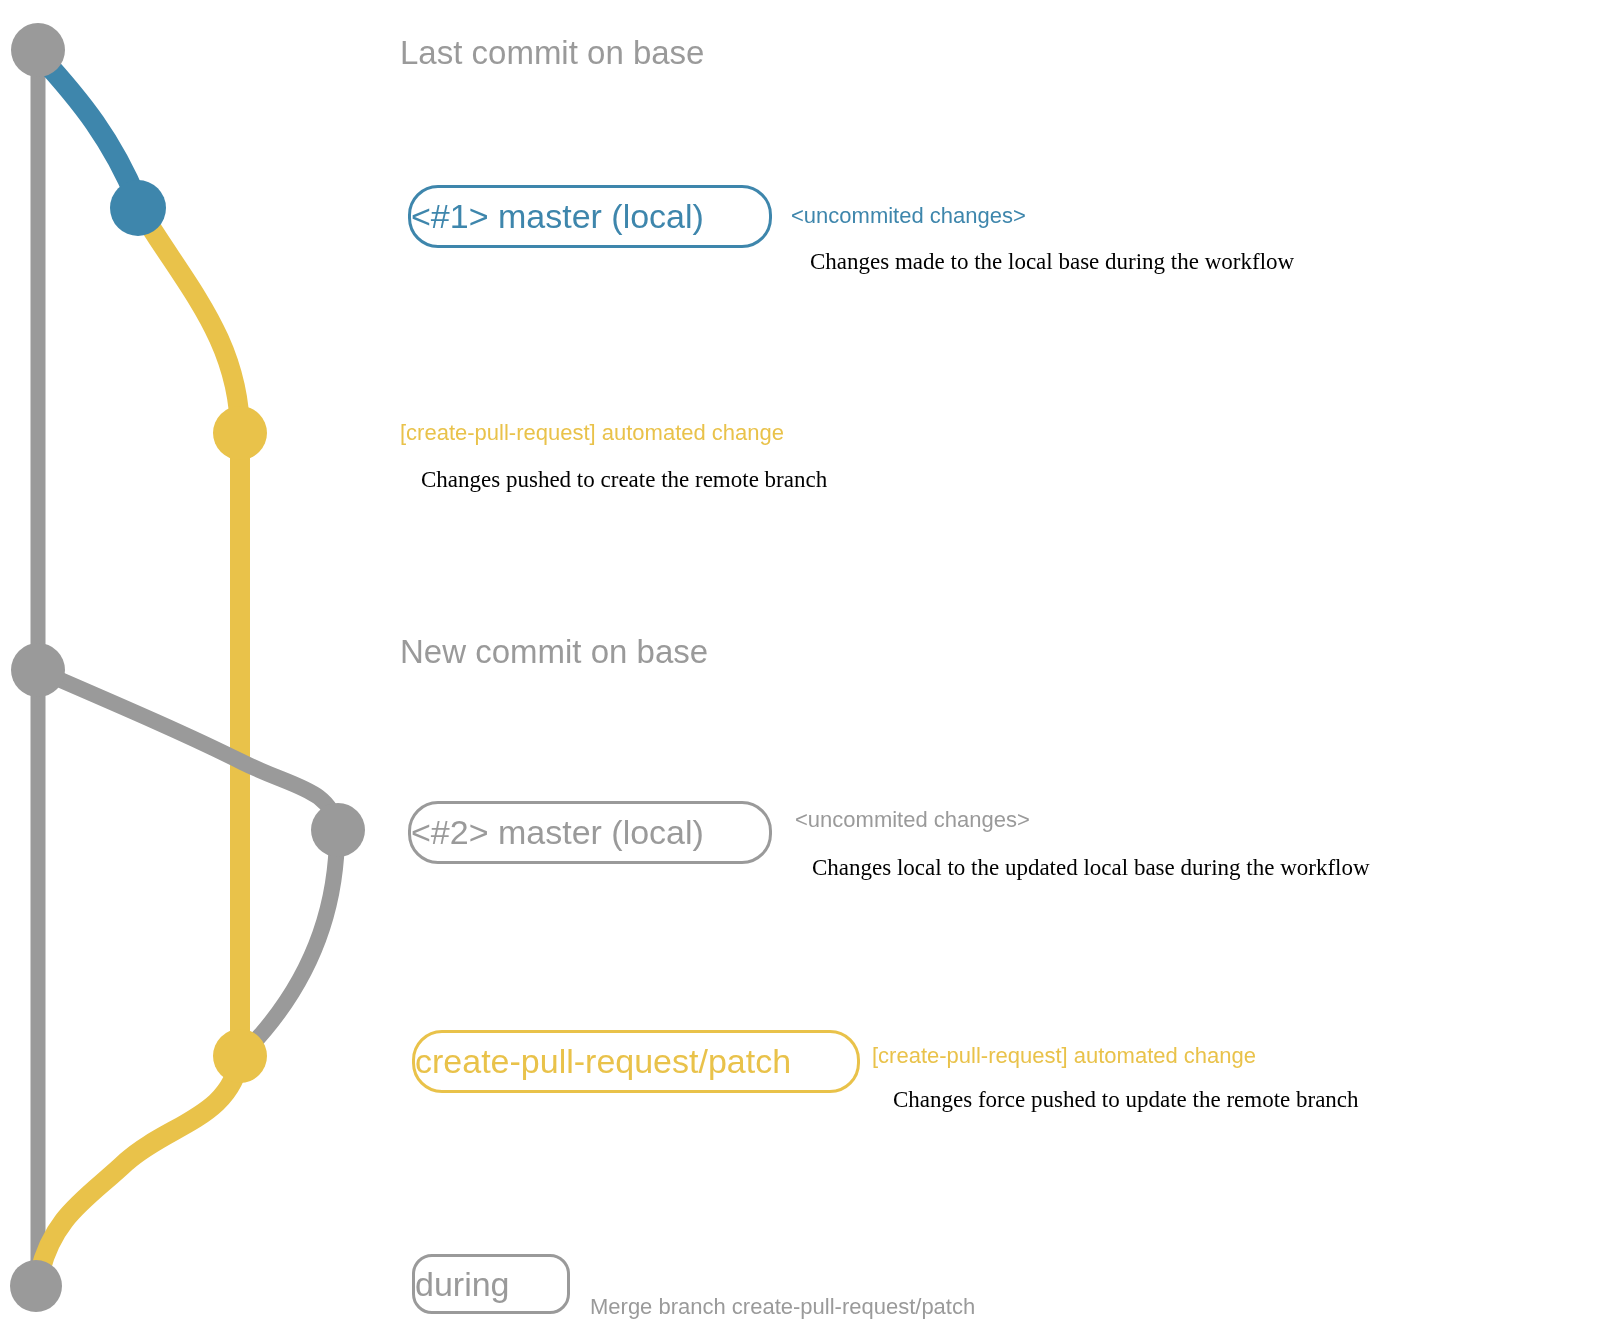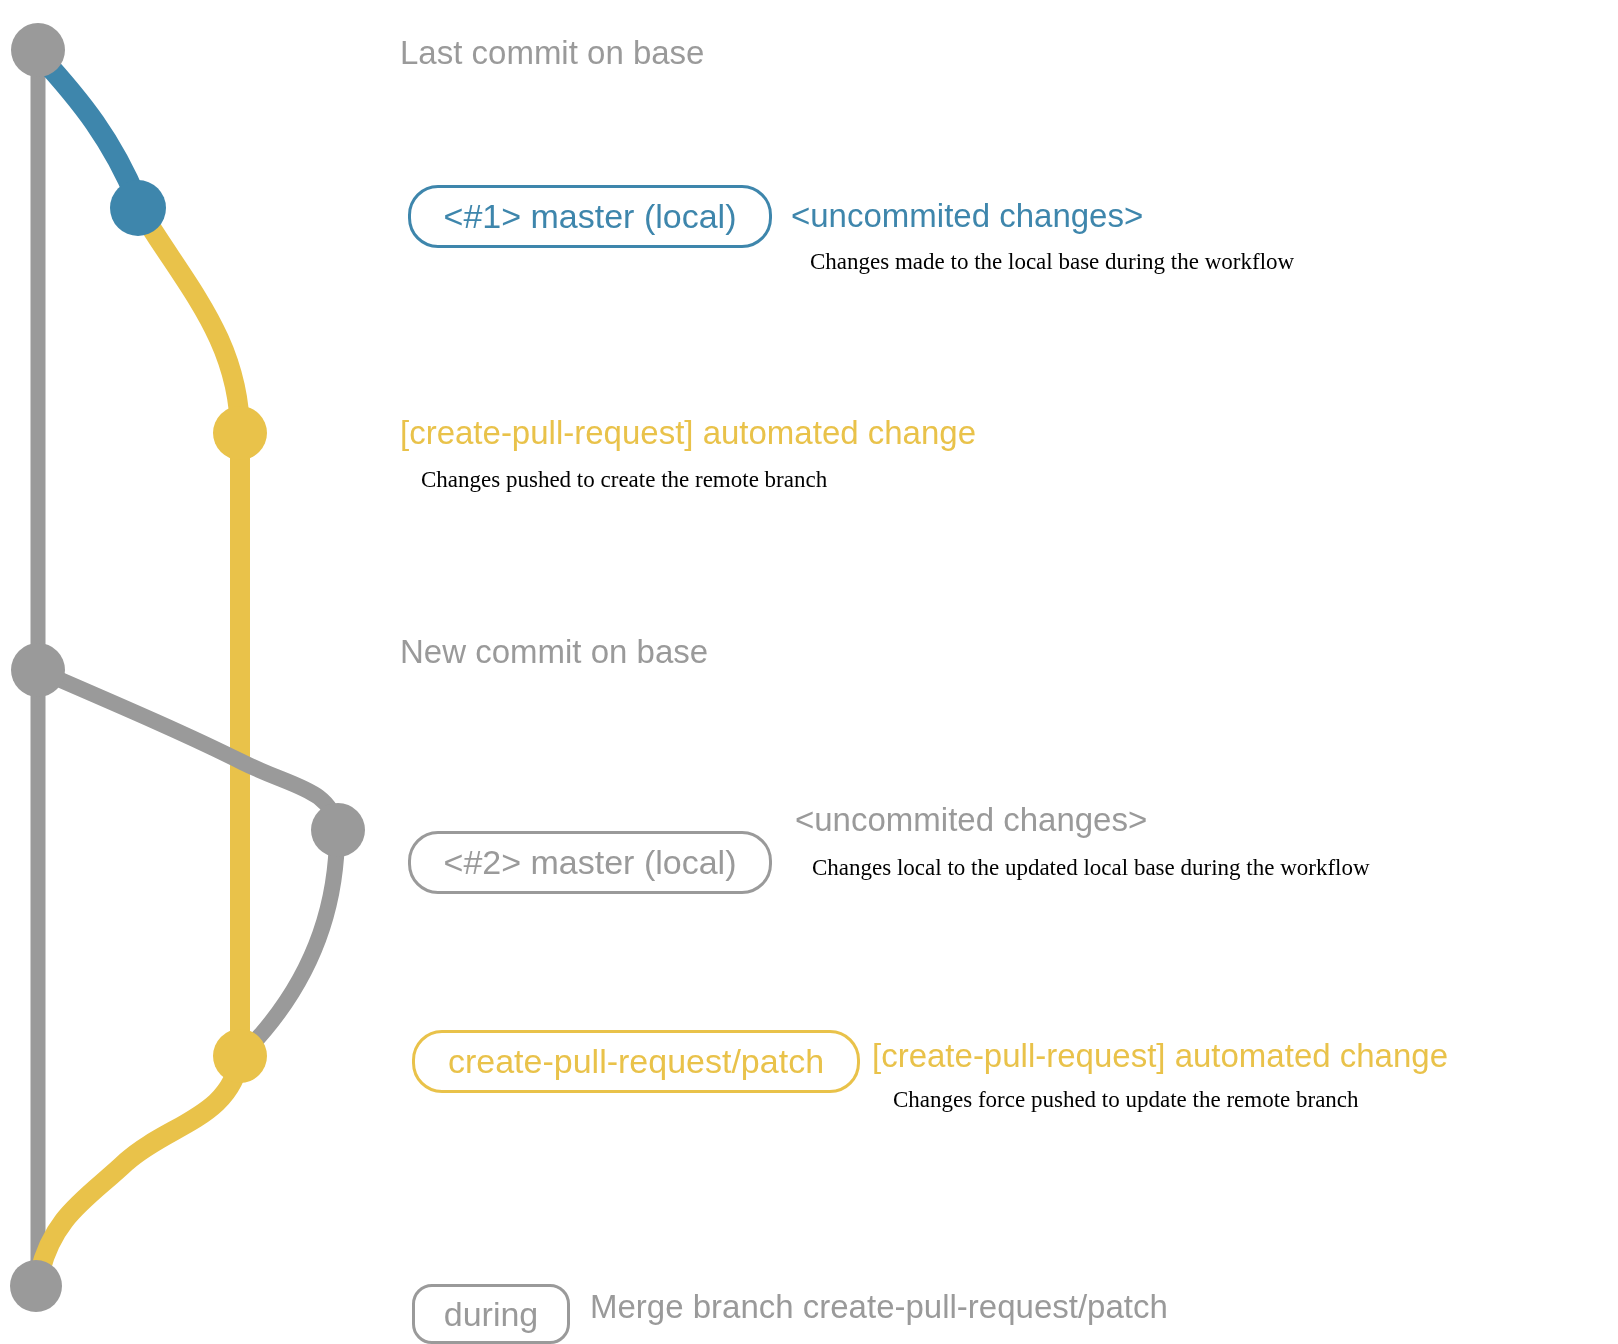--- a/index.html
+++ b/index.html
@@ -13,48 +13,47 @@
   .heading{
     position:absolute;
     transform:translateY(-50%);
     font-size:33px;
     color:var(--gray);
     white-space:nowrap;
   }
   .msg{
     position:absolute;
     transform:translateY(-50%);
-    font-size:33px;
+    font-size:22px;
     white-space:nowrap;
   }
   .msg-blue{color:var(--blue);}
   .msg-yellow{color:var(--yellow);}
   .msg-gray{color:var(--gray);}
   .note{
     position:absolute;
     transform:translateY(-50%);
     font-family:Liberation Serif, serif;
     font-size:23px;
     color:var(--note);
     white-space:nowrap;
   }
   .tag{
     position:absolute;
     box-sizing:border-box;
     display:flex;
     align-items:center;
-    justify-content:center;
     border:3px solid;
     border-radius:30px;
     font-size:34px;
     white-space:nowrap;
     background:#fff;
   }
   .tag-blue{border-color:var(--blue);color:var(--blue);}
-  .tag-gray{border-color:var(--gray);color:var(--gray);margin-top:30px;}
+  .tag-gray{border-color:var(--gray);color:var(--gray);}
   .tag-yellow{border-color:var(--yellow);color:var(--yellow);}
 </style>
 </head>
 <body>
 
 <svg id="graph-svg" width="1618" height="1344" viewBox="0 0 1618 1344">
 
   <path d="M 38 50 L 38 1286" fill="none" stroke-width="15" stroke="#9a9a9a"></path>
 
   <path d="M 140 210 C 185 285 240 340 240 434 L 240 1056

